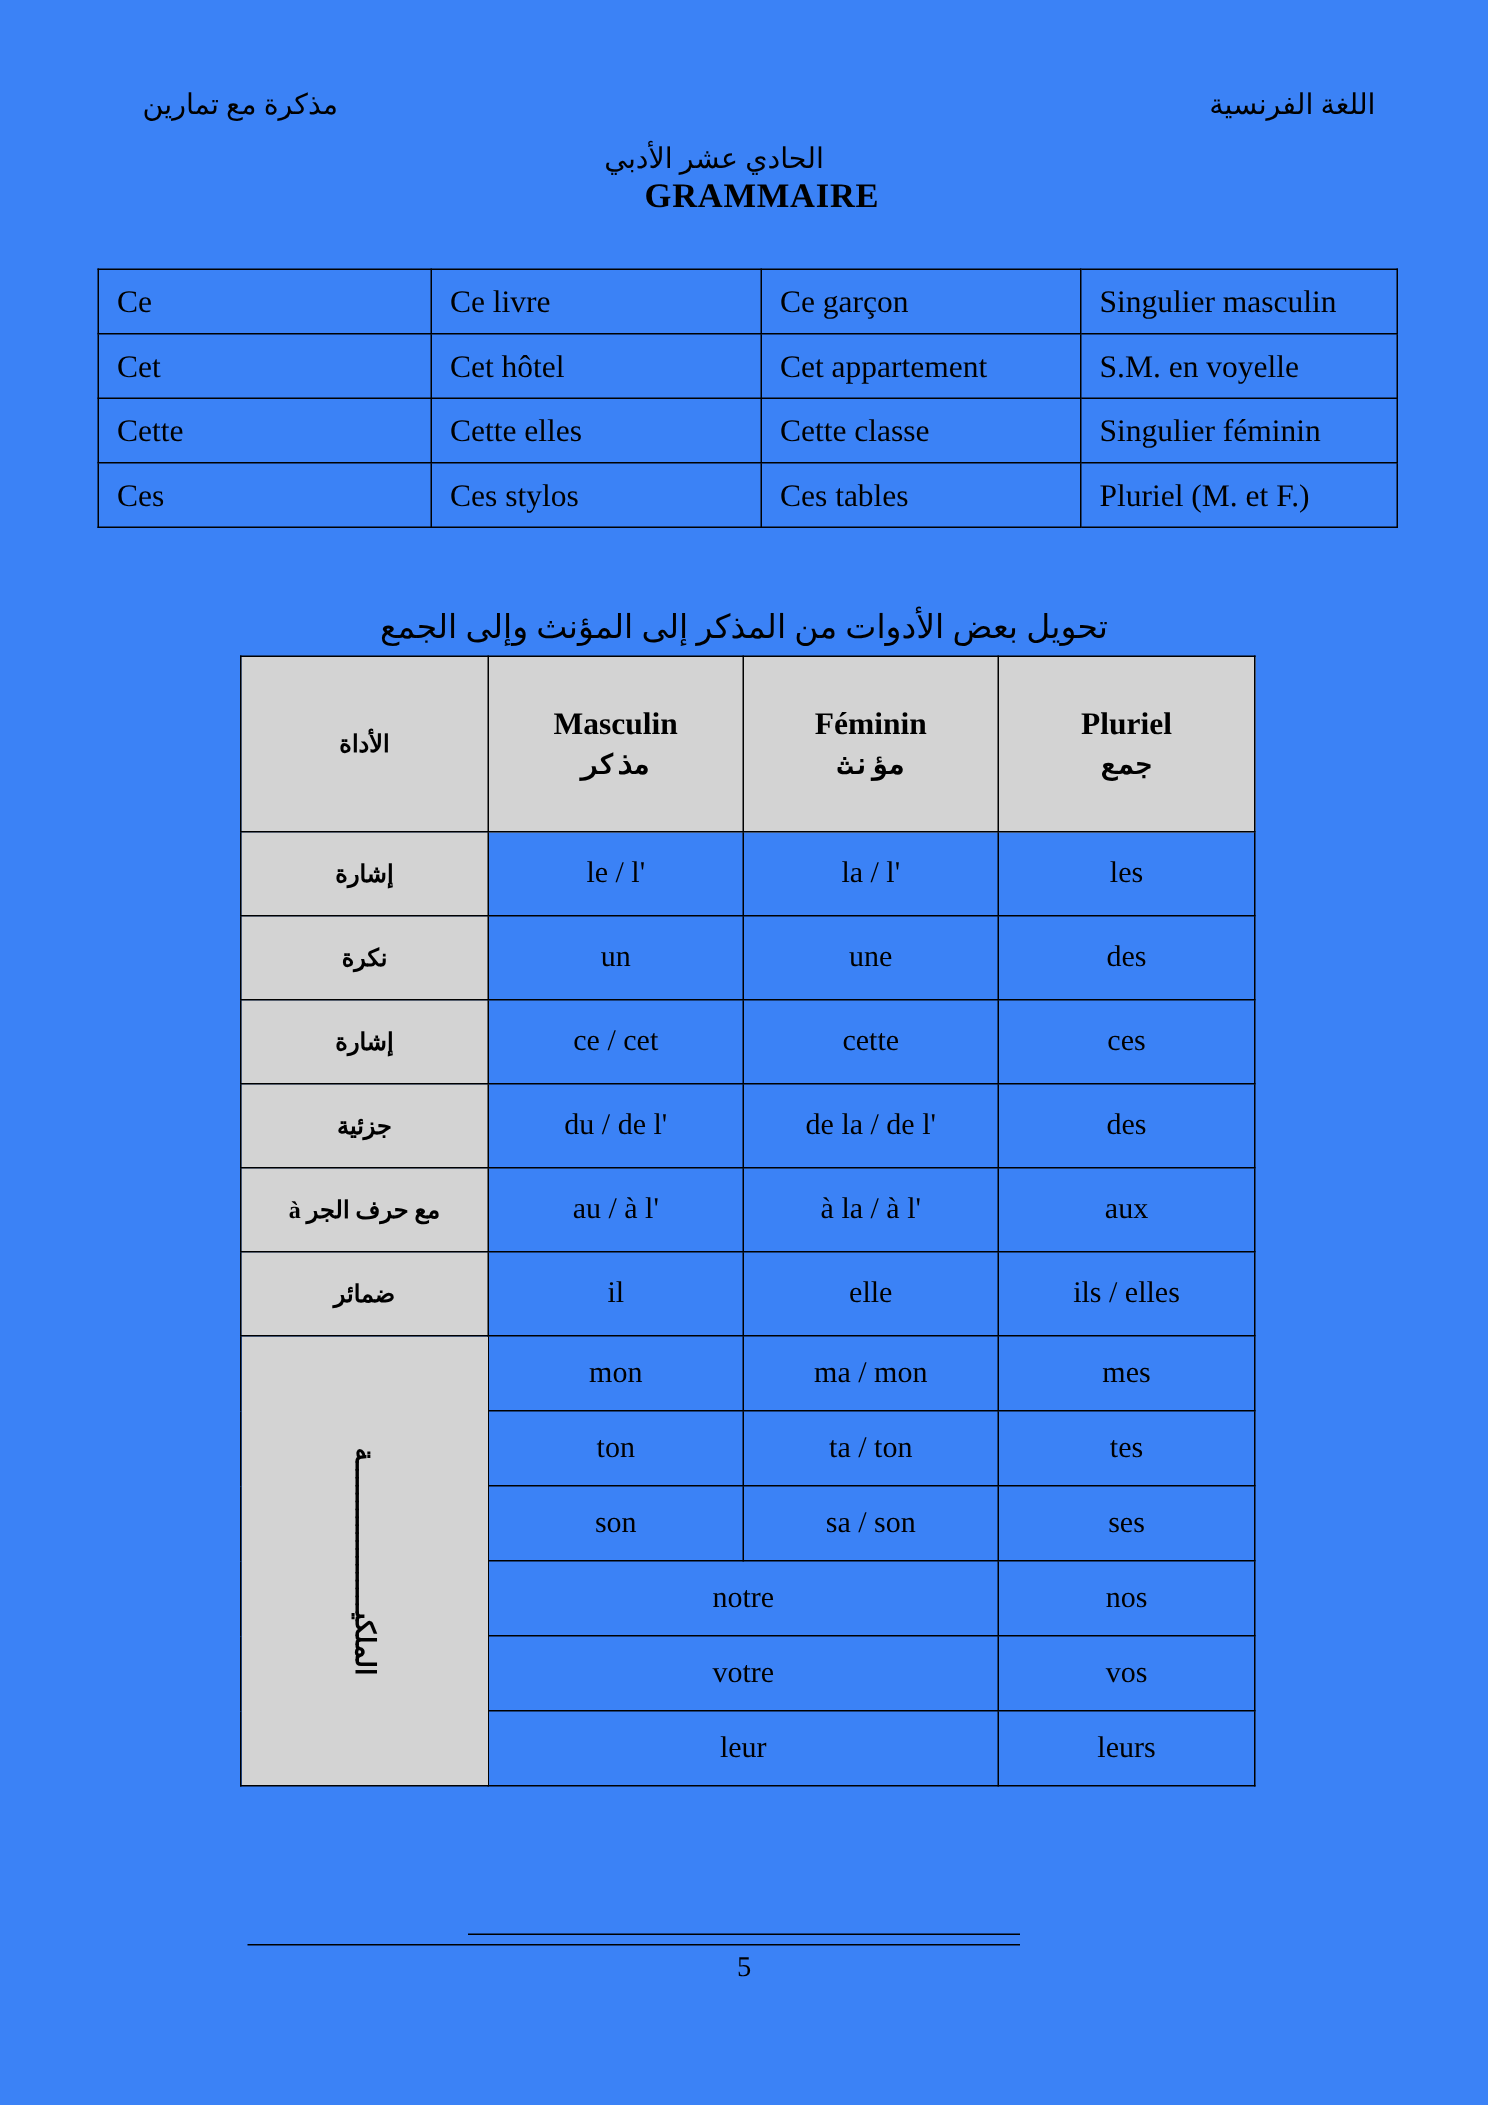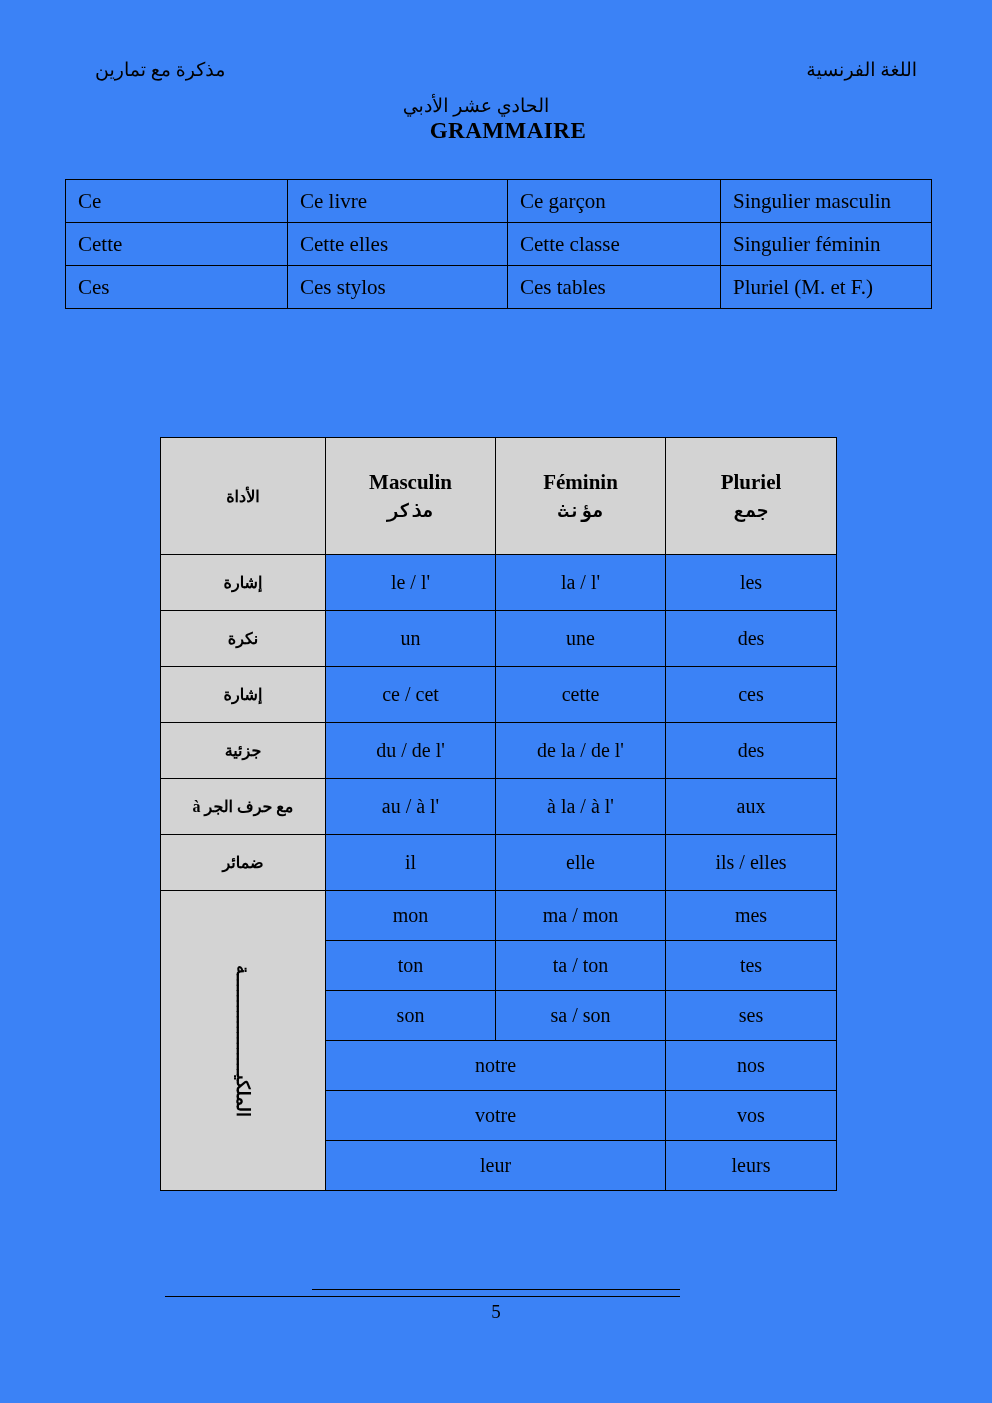--- a/index.html
+++ b/index.html
@@ -115,34 +115,41 @@
         <col class="c4">
       </colgroup>
     <tbody>
       <tr>
         <td>Ce</td>
         <td>Ce livre</td>
         <td>Ce garçon</td>
         <td>Singulier masculin</td>
       </tr>
       <tr>
+        <td>Cet</td>
+        <td>Cet hôtel</td>
+        <td>Cet appartement</td>
+        <td>S.M. en voyelle</td>
+      </tr>
+      <tr>
         <td>Cette</td>
         <td>Cette elles</td>
         <td>Cette classe</td>
         <td>Singulier féminin</td>
       </tr>
       <tr>
         <td>Ces</td>
         <td>Ces stylos</td>
         <td>Ces tables</td>
         <td>Pluriel (M. et F.)</td>
       </tr>
     </tbody>
   </table>
 
+  <div class="sec2head">تحويل بعض الأدوات من المذكر إلى المؤنث وإلى الجمع</div>
 
   <table class="t2">
     <colgroup>
         <col class="c1">
         <col class="c2">
         <col class="c3">
         <col class="c4">
       </colgroup>
     <tbody>
       <tr class="head">

